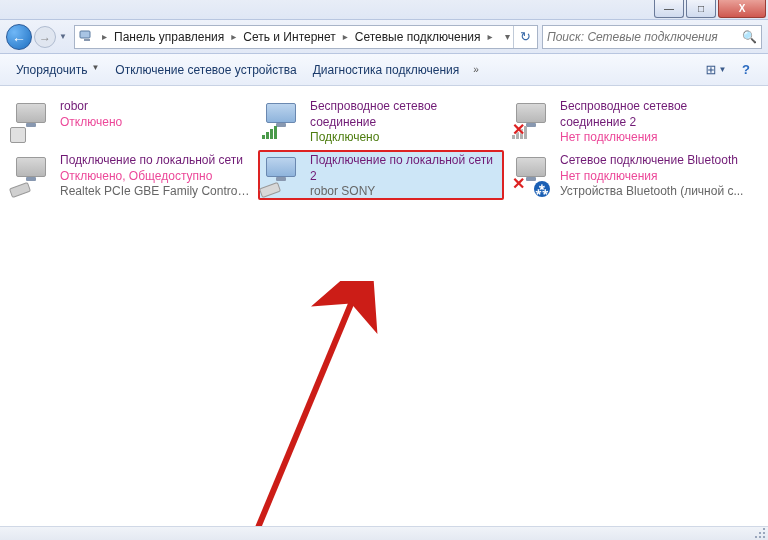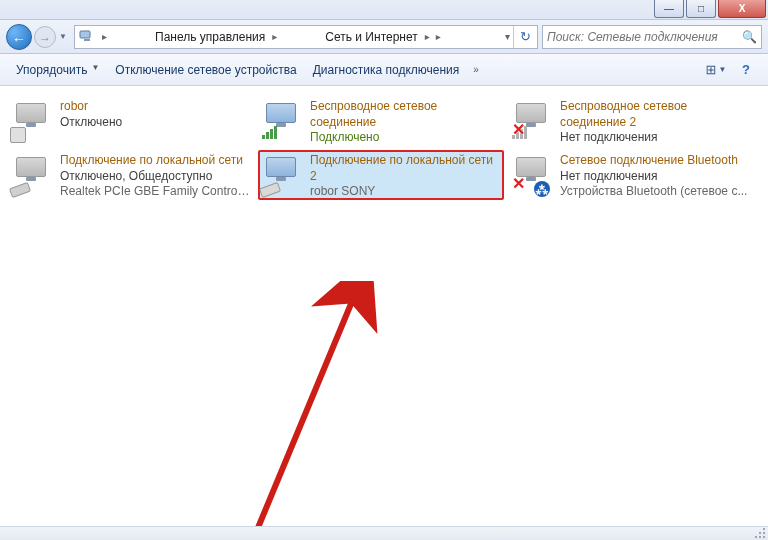--- a/index.html
+++ b/index.html
@@ -13,21 +13,21 @@
 .win-btn.close span { font-weight: bold; }
 
 
 .addr-row { height: 34px; background: linear-gradient(#eef2fa, #e2e9f6); border-bottom: 1px solid #b8c6e0; display: flex; align-items: center; padding: 0 6px; gap: 4px; }
 .nav-btns { display: flex; align-items: center; }
 .nav-back { width: 26px; height: 26px; border-radius: 50%; background: radial-gradient(circle at 30% 30%, #6fb7f7, #1e6fc0); border: 1px solid #2a5a99; display: flex; align-items: center; justify-content: center; color: #fff; font-size: 14px; }
 .nav-fwd { width: 22px; height: 22px; border-radius: 50%; background: #e0e6f0; border: 1px solid #b0bcd0; display: flex; align-items: center; justify-content: center; color: #888; font-size: 12px; margin-left: 2px; }
 .nav-drop { width: 14px; height: 22px; display: flex; align-items: center; justify-content: center; color: #5a6a88; font-size: 8px; }
 .breadcrumb { flex: 1; height: 24px; background: #fff; border: 1px solid #a8b4c8; display: flex; align-items: center; font-size: 12px; color: #222; overflow: hidden; }
 .bc-icon { width: 20px; height: 20px; margin: 0 2px; display: flex; align-items: center; justify-content: center; }
-.bc-seg { padding: 0 4px; height: 100%; display: flex; align-items: center; white-space: nowrap; margin-left: 41px; }
+.bc-seg { padding: 0 4px; height: 100%; display: flex; align-items: center; white-space: nowrap; }
 .bc-arrow { color: #666; font-size: 10px; padding: 0 3px; }
 .bc-refresh { width: 24px; height: 24px; border-left: 1px solid #c0cad8; display: flex; align-items: center; justify-content: center; color: #3a6aa8; font-size: 13px; }
 .search-box { width: 220px; height: 24px; background: #fff; border: 1px solid #a8b4c8; display: flex; align-items: center; justify-content: space-between; }
 .search-box input { flex: 1; border: none; outline: none; font-size: 12px; font-style: italic; color: #888; padding: 0 4px; }
 .search-icon { width: 22px; color: #3a6aa8; text-align: center; font-size: 12px; }
 
 
 .toolbar { height: 32px; background: linear-gradient(#f6f9fe, #e8eef9); border-bottom: 1px solid #c8d2e4; display: flex; align-items: center; padding: 0 8px; font-size: 12px; color: #1a3a6a; }
 .tb-item { padding: 4px 8px; display: flex; align-items: flex-start; gap: 4px; cursor: default; }
 .tb-item .drop { font-size: 8px; color: #555; }
@@ -45,23 +45,23 @@
 .monitor::after { content: ""; position: absolute; bottom: -5px; left: 9px; width: 10px; height: 4px; background: #8898b0; border-radius: 1px; }
 .overlay-bars { position: absolute; bottom: 2px; left: 0px; display: flex; align-items: flex-end; gap: 1px; }
 .overlay-bars span { width: 3px; background: #4a9a4a; }
 .overlay-bars.grey span { background: #b0b0b0; }
 .overlay-bars span:nth-child(1){height:4px;} .overlay-bars span:nth-child(2){height:7px;} .overlay-bars span:nth-child(3){height:10px;} .overlay-bars span:nth-child(4){height:13px;}
 .overlay-x { position: absolute; bottom: 0; left: 0; color: #d22; font-weight: bold; font-size: 16px; text-shadow: 0 0 2px #fff; }
 .overlay-plug { position: absolute; bottom: 0; left: -2px; width: 20px; height: 10px; background: #d0d0d0; border: 1px solid #999; border-radius: 2px; transform: rotate(-20deg); }
 .overlay-dev { position: absolute; bottom: -2px; left: -2px; width: 16px; height: 16px; background: #e0e0e0; border: 1px solid #999; border-radius: 2px; }
 .overlay-bt { position: absolute; bottom: -2px; right: 4px; width: 16px; height: 16px; background: #1a5fb4; border-radius: 50%; color: #fff; font-size: 11px; line-height: 16px; text-align: center; font-weight: bold; }
 .conn-text { flex: 1; overflow: hidden; }
-.conn-name { color: #a16207; white-space: normal; }
+.conn-name { color: #701a75; white-space: normal; }
 .conn-status { color: #4d7c0f; }
-.conn-status.grey { color: #404040; }
+.conn-status.grey { color: #ec4899; }
 .conn-device { color: #666; white-space: nowrap; overflow: hidden; text-overflow: ellipsis; }
 
 
 .arrow { position: absolute; left: 210px; top: 195px; width: 170px; height: 300px; pointer-events: none; }
 
 
 .bottom-edge { position: absolute; bottom: 0; left: 0; right: 0; height: 14px; background: linear-gradient(#f0f3f8, #e4e9f2); border-top: 1px solid #d0d8e6; }
 .resize { position: absolute; right: 2px; bottom: 1px; width: 12px; height: 12px; }
 .resize span { position: absolute; width: 2px; height: 2px; background: #9aa6bc; }
 .resize span:nth-child(1){right:1px;bottom:1px;} .resize span:nth-child(2){right:5px;bottom:1px;} .resize span:nth-child(3){right:9px;bottom:1px;}
@@ -101,20 +101,21 @@
       <svg width="18" height="18" viewBox="0 0 18 18">
           <rect x="2" y="3" width="10" height="7" rx="1" fill="#a8c4e4" stroke="#5a7aa0"></rect>
           <rect x="6" y="11" width="6" height="2" fill="#8898b0"></rect>
         </svg>
     </div>
     <span class="bc-arrow">▸</span>
     <span class="bc-seg">Панель управления</span>
     <span class="bc-arrow">▸</span>
     <span class="bc-seg">Сеть и Интернет</span>
     <span class="bc-arrow">▸</span>
+    <span class="bc-seg">Сетевые подключения</span>
     <span class="bc-arrow">▸</span>
     <div style="flex:1"></div>
     <span class="bc-arrow">▾</span>
     <div class="bc-refresh">
         <span>↻</span>
       </div>
   </div>
   <div class="search-box">
     <input type="text" placeholder="Поиск: Сетевые подключения" style="">
     <div class="search-icon">🔍</div>
@@ -214,21 +215,21 @@
 
   <div class="conn">
     <div class="conn-icon">
       <div class="monitor" style="background:linear-gradient(#d8d8d8,#b8b8b8);border-color:#9a9a9a;"></div>
       <div class="overlay-x">✕</div>
       <div class="overlay-bt">⁂</div>
     </div>
     <div class="conn-text">
       <div class="conn-name">Сетевое подключение Bluetooth</div>
       <div class="conn-status grey">Нет подключения</div>
-      <div class="conn-device">Устройства Bluetooth (сетевое с...</div>
+      <div class="conn-device">Устройства Bluetooth (личной с...</div>
     </div>
   </div>
 
   <svg class="arrow" viewBox="0 0 170 300">
     <defs>
       <marker id="ahead" markerWidth="14" markerHeight="14" refX="6" refY="6" orient="auto">
         <path d="M0,0 L12,6 L0,12 L3,6 Z" fill="#cc1d17"></path>
       </marker>
     </defs>
     <line x1="30" y1="290" x2="148" y2="6" stroke="#cc1d17" stroke-width="6" marker-end="url(#ahead)"></line>

